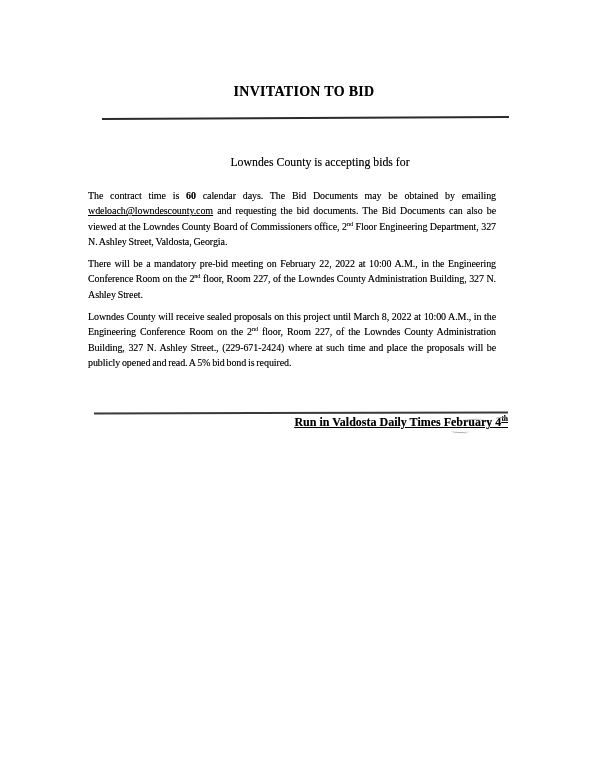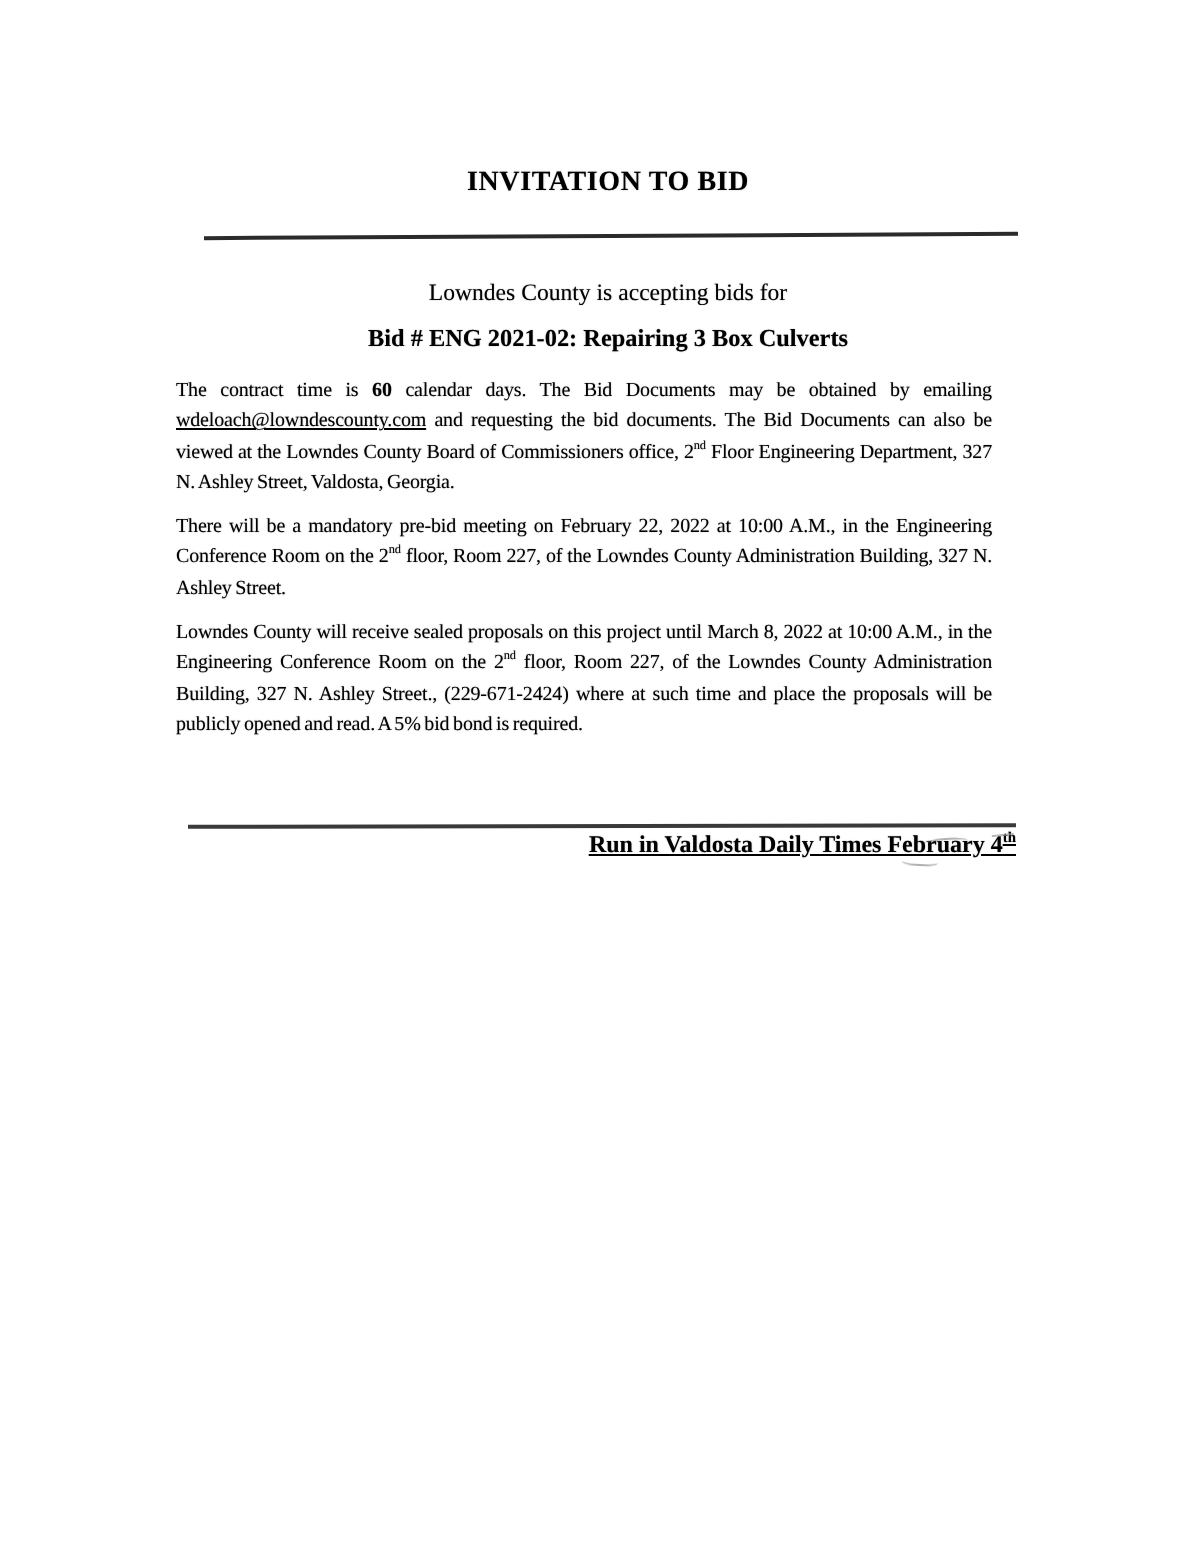--- a/index.html
+++ b/index.html
@@ -8,21 +8,21 @@
     font-family:"Liberation Serif","DejaVu Serif",serif;color:#000000;
     overflow:hidden;text-shadow:0 0 .6px rgba(30,30,30,.5);
   }
   .doc-title{
     position:absolute;left:100px;width:408px;top:84px;margin:0;
     text-align:center;font-size:14px;font-weight:700;letter-spacing:.3px;
   }
   .rule{position:absolute;background:#2b2b2b;}
   .rule-top{left:102px;top:117px;width:407px;height:2.2px;transform:rotate(-.3deg);}
   .rule-bottom{left:94px;top:411.5px;width:414px;height:1.9px;background:#3a3a3a;transform:rotate(-.12deg);}
-  .center-line{position:absolute;left:100px;width:408px;margin:0;text-align:center;}
+  .center-line{position:absolute;left:100px;width:408px;margin:16px;text-align:center;}
   .intro{top:139px;font-size:11.8px;}
   .bid-heading{top:162px;font-size:12.2px;font-weight:700;}
   .para{
     position:absolute;left:88px;width:408px;margin:0;
     text-align:justify;font-size:10px;line-height:15.3px;
     letter-spacing:-.08px;word-spacing:-.6px;
   }
   .p1{top:188px;}
   .p2{top:256px;}
   .p3{top:309px;}
@@ -43,21 +43,20 @@
 <body>
 
 <div class="page">
 
   <h1 class="doc-title">INVITATION TO BID</h1>
 
   <div class="rule rule-top"></div>
 
   <p class="center-line intro">Lowndes County is accepting bids for</p>
 
-  <p class="center-line bid-heading">Bid # ENG 2021-02: Repairing 3 Box Culverts</p>
 
   <p class="para p1"><span>The contract time is </span><span class="b">60</span><span> calendar days. The Bid Documents may be obtained by emailing </span><span class="u">wdeloach@lowndescounty.com</span><span> and requesting the bid documents. The Bid Documents can also be viewed at the Lowndes County Board of Commissioners office, 2</span><sup>nd</sup><span> Floor Engineering Department, 327 N. Ashley Street, Valdosta, Georgia.</span></p>
 
   <p class="para p2"><span>There will be a mandatory pre-bid meeting on February 22, 2022 at 10:00 A.M., in the Engineering Conference Room on the 2</span><sup>nd</sup><span> floor, Room 227, of the Lowndes County Administration Building, 327 N. Ashley Street.</span></p>
 
   <p class="para p3"><span>Lowndes County will receive sealed proposals on this project until March 8, 2022 at 10:00 A.M., in the Engineering Conference Room on the 2</span><sup>nd</sup><span> floor, Room 227, of the Lowndes County Administration Building, 327 N. Ashley Street., (229-671-2424) where at such time and place the proposals will be publicly opened and read. A 5% bid bond is required.</span></p>
 
 
   <div class="rule rule-bottom"></div>
 

